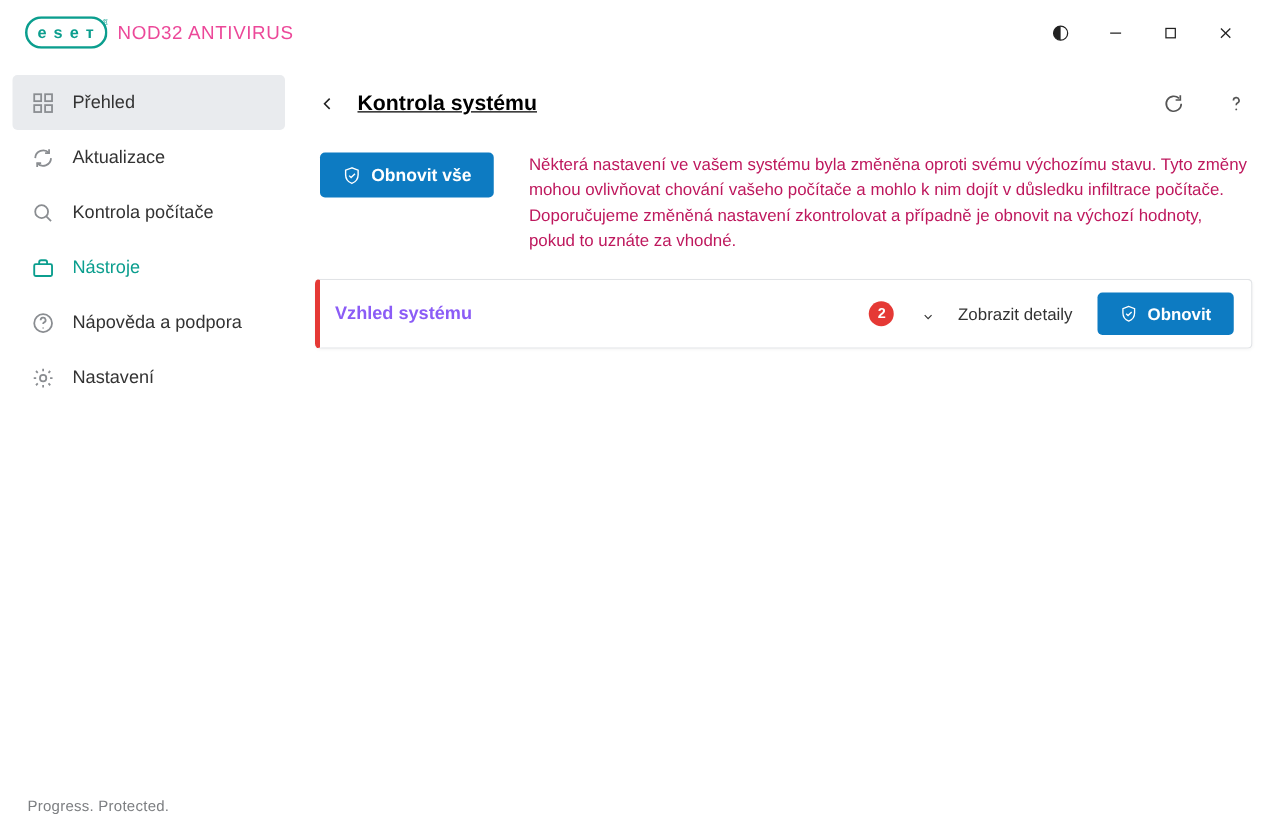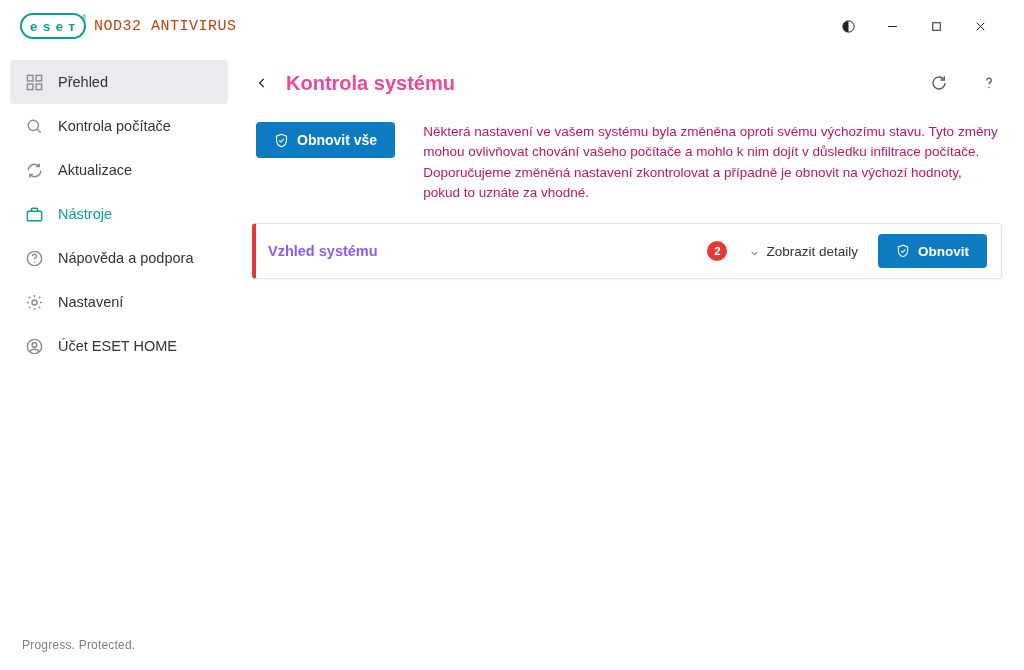--- a/index.html
+++ b/index.html
@@ -2,21 +2,21 @@
 <html><head>
 <meta charset="utf-8">
 <style>
   * { box-sizing: border-box; margin: 0; padding: 0; font-family: "Segoe UI", Arial, sans-serif; }
   html, body { width: 1024px; height: 670px; background: #fff; overflow: hidden; }
 
   
   .titlebar { height: 52px; display: flex; align-items: center; padding-left: 20px; padding-right: 22px; }
   .logo-wrap { display: flex; align-items: center; gap: 8px; }
   .logo-badge { display:inline-flex; }
-  .logo-text { font-size: 15px; font-weight: 400; color: #c2410c; letter-spacing: .5px; font-family: Liberation Mono, monospace; }
+  .logo-text { font-size: 15px; font-weight: 400; color: #ec4899; letter-spacing: .5px; }
   .titlebar-spacer { flex: 1; }
   .titlebar-btn { width: 44px; height: 40px; display:flex; align-items:center; justify-content:center; color:#222; border:none; background:none; cursor:pointer; }
   .titlebar-btn svg { width:15px; height:15px; }
 
   
   .app-body { display: flex; height: calc(670px - 52px); }
   .sidebar { width: 240px; padding-top: 8px; display:flex; flex-direction:column; }
   .sidebar-list { padding-left:10px; }
   .sidebar-item { width: 218px; height: 44px; display:flex; align-items:center; gap:14px; padding-left:14px; border-radius:4px; font-size:14.5px; color:#333; cursor:pointer; }
   .sidebar-item.active { background:#E9EBEE; }
@@ -24,33 +24,33 @@
   .sidebar-item .sicon { width:20px; height:20px; display:flex; align-items:center; justify-content:center; color:#8a8d91; }
   .sidebar-item.highlight .sicon { color:#0B9E8E; }
   .sidebar-item .sicon svg { width:19px; height:19px; }
   .sidebar-spacer { flex:1; }
   .tagline { font-size:12px; color:#7d7f82; padding:0 0 18px 22px; letter-spacing:.2px; }
 
   
   .content { flex:1; padding: 18px 22px 0 12px; }
   .content-head { display:flex; align-items:center; gap:14px; margin-bottom:26px; }
   .back-btn { width:20px; height:20px; display:flex; align-items:center; justify-content:center; background:none; border:none; cursor:pointer; color:#222; }
-  .page-title { font-size:20px; font-weight:600; color:#ec4899; flex:1; }
+  .page-title { font-size:17px; font-weight:600; color:#000000; flex:1;text-decoration:underline; }
   .head-icon-btn { width:26px; height:26px; background:none; border:none; cursor:pointer; color:#555; display:flex; align-items:center; justify-content:center; margin-left:10px; }
   .head-icon-btn svg { width:18px; height:18px; }
 
   .intro { display:flex; gap:28px; align-items:flex-start; margin-bottom:20px; padding-left:4px; }
   .btn-primary { background:#0D7BC2; color:#fff; border:none; border-radius:4px; height:36px; padding:0 18px; display:flex; align-items:center; gap:8px; font-size:14px; font-weight:600; cursor:pointer; flex-shrink:0; }
   .btn-primary svg { width:15px; height:15px; }
   .intro-text { font-size:13.5px; line-height:1.5; color:#be185d; }
 
   .card { border:1px solid #E1E3E6; border-left:4px solid #E53935; border-radius:4px; background:#fff; height:56px; padding:0 14px 0 12px; display:flex; align-items:center; box-shadow:0 1px 3px rgba(0,0,0,.04); }
   .card-title { font-size:14.5px; font-weight:600; color:#8b5cf6; flex:1; }
   .badge { width:20px; height:20px; border-radius:50%; background:#E53935; color:#fff; font-size:11.5px; font-weight:600; display:flex; align-items:center; justify-content:center; margin-right:22px; }
-  .details-link { display:flex; align-items:flex-end; gap:6px; background:none; border:none; color:#333; font-size:13.5px; cursor:pointer; margin-right:20px; }
+  .details-link { display:flex; align-items:flex-end; gap:18px; background:none; border:none; color:#333; font-size:13.5px; cursor:pointer; margin-right:20px; }
   .details-link svg { width:11px; height:11px; }
   .btn-restore { background:#0D7BC2; color:#fff; border:none; border-radius:4px; height:34px; padding:0 18px; display:flex; align-items:center; gap:8px; font-size:13.5px; font-weight:600; cursor:pointer;text-align:center; }
   .btn-restore svg { width:14px; height:14px; }
 </style>
 </head>
 <body>
 
 <div class="titlebar">
   <div class="logo-wrap">
     <span class="logo-badge">
@@ -98,37 +98,37 @@
               <rect x="14" y="3" width="7" height="7"></rect>
               <rect x="3" y="14" width="7" height="7"></rect>
               <rect x="14" y="14" width="7" height="7"></rect>
             </svg>
           </span>
         <span>Přehled</span>
       </div>
       <div class="sidebar-item">
         <span class="sicon">
             <svg viewBox="0 0 24 24" fill="none" stroke="currentColor" stroke-width="1.8">
-              <circle cx="10.5" cy="10.5" r="6.5"></circle>
-              <line x1="20" y1="20" x2="15.2" y2="15.2"></line>
-            </svg>
-          </span>
-        <span>Kontrola počítače</span>
-      </div>
-      <div class="sidebar-item">
-        <span class="sicon">
-            <svg viewBox="0 0 24 24" fill="none" stroke="currentColor" stroke-width="1.8">
               <path d="M4 12a8 8 0 0 1 14-5"></path>
               <path d="M20 12a8 8 0 0 1-14 5"></path>
               <polyline points="18 3 18 7 14 7"></polyline>
               <polyline points="6 21 6 17 10 17"></polyline>
             </svg>
           </span>
         <span>Aktualizace</span>
       </div>
+      <div class="sidebar-item">
+        <span class="sicon">
+            <svg viewBox="0 0 24 24" fill="none" stroke="currentColor" stroke-width="1.8">
+              <circle cx="10.5" cy="10.5" r="6.5"></circle>
+              <line x1="20" y1="20" x2="15.2" y2="15.2"></line>
+            </svg>
+          </span>
+        <span>Kontrola počítače</span>
+      </div>
       <div class="sidebar-item highlight">
         <span class="sicon">
             <svg viewBox="0 0 24 24" fill="none" stroke="currentColor" stroke-width="1.9">
               <rect x="3" y="8" width="18" height="12" rx="1.5"></rect>
               <path d="M8 8V6a2 2 0 0 1 2-2h4a2 2 0 0 1 2 2v2"></path>
             </svg>
           </span>
         <span>Nástroje</span>
       </div>
       <div class="sidebar-item">
@@ -142,30 +142,20 @@
         <span>Nápověda a podpora</span>
       </div>
       <div class="sidebar-item">
         <span class="sicon">
             <svg viewBox="0 0 24 24" fill="none" stroke="currentColor" stroke-width="1.8">
               <circle cx="12" cy="12" r="3.2"></circle>
               <path d="M12 2.5v2.5M12 19v2.5M4.8 4.8l1.8 1.8M17.4 17.4l1.8 1.8M2.5 12H5M19 12h2.5M4.8 19.2 6.6 17.4M17.4 6.6l1.8-1.8"></path>
             </svg>
           </span>
         <span>Nastavení</span>
-      </div>
-      <div class="sidebar-item">
-        <span class="sicon">
-            <svg viewBox="0 0 24 24" fill="none" stroke="currentColor" stroke-width="1.8">
-              <circle cx="12" cy="12" r="9"></circle>
-              <circle cx="12" cy="10" r="3"></circle>
-              <path d="M6 19c1.2-2.4 3.5-3.6 6-3.6s4.8 1.2 6 3.6"></path>
-            </svg>
-          </span>
-        <span>Účet ESET HOME</span>
       </div>
     </div>
     <div class="sidebar-spacer"></div>
     <div class="tagline">Progress. Protected.</div>
   </div>
 
   <div class="content">
     <div class="content-head">
       <button class="back-btn">
         <svg viewBox="0 0 24 24" width="14" height="14">

